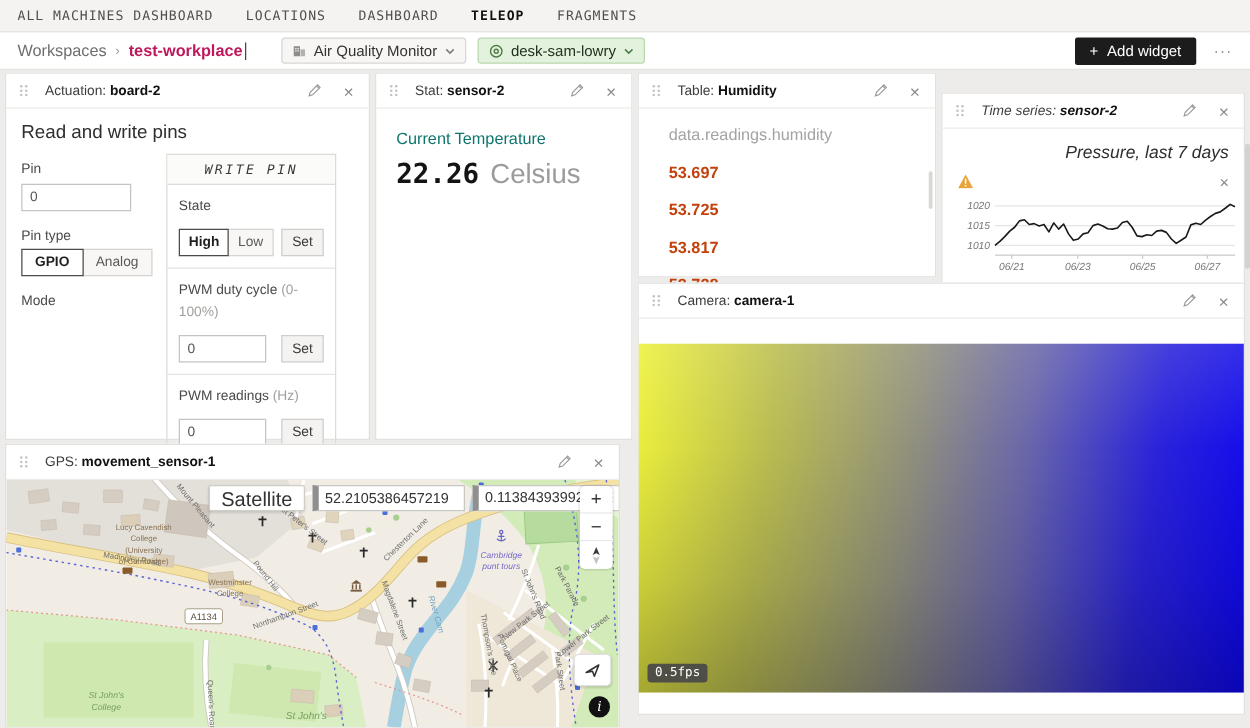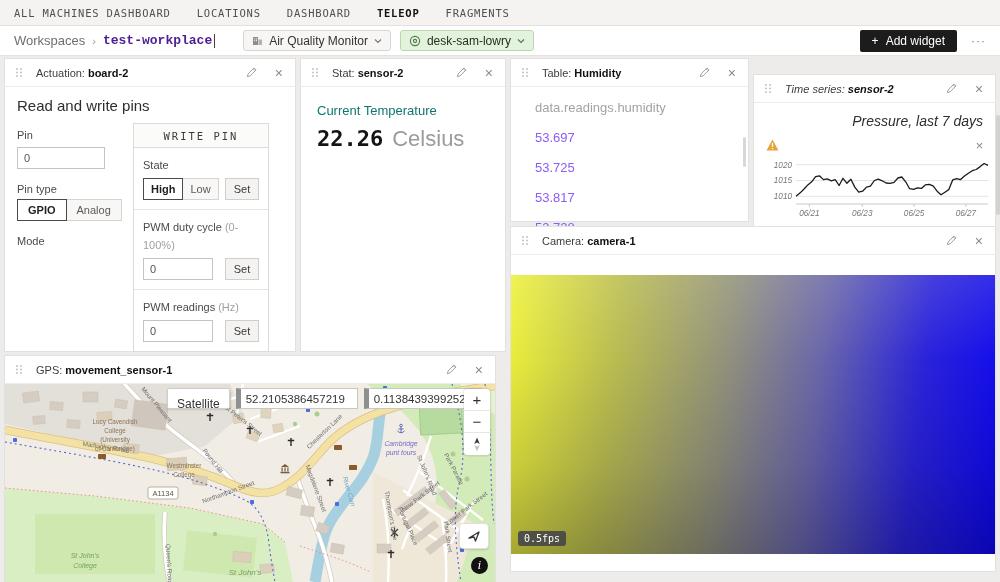--- a/index.html
+++ b/index.html
@@ -7,21 +7,21 @@
 
   
   .topnav { position:absolute; left:0; top:0; width:1000px; height:26px; background:#f4f3f1; border-bottom:1px solid #e2e1de; display:flex; align-items:center; padding-left:14px; gap:26px; }
   .topnav span { font-family:"DejaVu Sans Mono",monospace; font-size:10.5px; letter-spacing:0.8px; color:#4f4f4f; cursor:pointer; }
   .topnav span.active { color:#111; font-weight:700; }
 
   
   .toolbar { position:absolute; left:0; top:26px; width:1000px; height:30px; background:#fff; border-bottom:1px solid #e4e3e0; display:flex; align-items:center; padding:0 14px; font-size:13px; }
   .crumb-root { color:#6e6e6e; }
   .crumb-sep { color:#9a9a9a; margin:0 7px; font-size:11px; }
-  .crumb-cur { color:#4c1d95; font-weight:700;font-family:Liberation Mono, monospace; }
+  .crumb-cur { color:#be185d; font-weight:700; }
   .caret-bar { width:1px; height:14px; background:#444; margin-left:2px; }
   .pill { display:flex; align-items:center; gap:6px; height:21px; padding:0 8px; border-radius:3px; font-size:12px; color:#333; cursor:pointer; }
   .pill.loc { margin-left:28px; background:#f7f6f4; border:1px solid #d8d6d2; }
   .pill.machine { margin-left:9px; background:#e3f2dd; border:1px solid #b9d8ae; color:#23301f; }
   .spacer { flex:1; }
   .add-widget { display:flex; align-items:center; gap:7px; background:#1c1c1c; color:#fff; font-size:12px; height:22px; padding:0 12px; border:none; border-radius:2px; cursor:pointer; }
   .overflow-btn { color:#7a7a7a; font-size:12px; letter-spacing:1px; margin-left:14px; cursor:pointer; }
 
   
   .widget { position:absolute; background:#fff; border:1px solid #e2e1df; }
@@ -40,38 +40,38 @@
   .txt-in { border:1px solid #c6c4c0; background:#fff; color:#555; font-size:11px; height:22px; padding:0 6px; font-family:"Liberation Sans",sans-serif; }
   .col-left { position:absolute; left:12px; top:38px; width:112px; }
   .col-left .txt-in { width:88px; margin-top:4px; }
   .seg { display:flex; margin-top:4px; }
   .seg button { height:22px; font-size:11px; padding:0 10px; cursor:pointer; }
   .seg .off { background:#f8f7f5; border:1px solid #d6d4d0; color:#5a5a5a; }
   .seg .on { background:#fff; border:1px solid #4a4a4a; color:#1e1e1e; font-weight:700; position:relative; z-index:1; }
   .seg button + button { margin-left:-1px; }
   .mt14 { margin-top:14px; display:block; }
   .write-panel { position:absolute; left:128px; top:36px; width:136px; border:1px solid #dddbd7; }
-  .wp-head { height:24px; background:#fbfbfa; border-bottom:1px solid #dddbd7; display:flex; align-items:center; justify-content:center; font-family:"DejaVu Sans Mono",monospace; font-size:10.5px; letter-spacing:2px; color:#3a3a3a; }
+  .wp-head { height:24px; background:#fbfbfa; border-bottom:1px solid #dddbd7; display:flex; align-items:center; justify-content:center; font-family:"DejaVu Sans Mono",monospace; font-size:10.5px; letter-spacing:2px; color:#3a3a3a;font-style:italic; }
   .wp-sec { padding:7px 9px 9px; }
   .wp-sec + .wp-sec { border-top:1px solid #e6e4e0; }
-  .wp-row { display:flex; justify-content:space-between; align-items:center; margin-top:5px; }
+  .wp-row { display:flex; justify-content:space-between; align-items:center; margin-top:10px; }
   .set-btn { height:22px; width:34px; background:#f4f3f1; border:1px solid #d0cecb; color:#3a3a3a; font-size:11px; cursor:pointer; }
   .wp-sec .txt-in { width:70px; }
 
   
   .stat-body { padding:16px; }
   .stat-label { font-size:13px; color:#0f766e; }
   .stat-row { margin-top:8px; display:flex; align-items:baseline; gap:9px; }
   .stat-val { font-family:"DejaVu Sans Mono",monospace; font-weight:700; font-size:22px; color:#141414; }
   .stat-unit { font-size:22px; color:#9b9b9b; }
 
   
   .tbl-body { padding:13px 24px; }
   .tbl-col { font-size:13px; color:#a3a3a1; }
-  .tbl-row { font-size:13px; color:#8b5cf6; margin-top:15px; }
+  .tbl-row { font-size:13px; color:#c2410c; margin-top:15px;font-weight:bold; }
   .scroll-thumb { position:absolute; width:3px; background:#d8d8d6; border-radius:2px; }
 
   
   .ts-body { padding:10px 12px 0;text-align:right; }
   .ts-title { font-size:14px; color:#2e2e2e; font-weight:400; }
   .ts-warn { display:flex; margin-top:9px; gap:7px; }
   .ts-warn-text { font-size:10.5px; color:#4a4a4a; line-height:1.35; width:168px; }
   .ts-warn .x { color:#8a8a8a; font-size:13px; margin-left:auto; cursor:pointer; }
 
   
@@ -80,21 +80,21 @@
     background:
       linear-gradient(to bottom, rgba(255,255,255,0.12) 0%, rgba(255,255,255,0) 30%, rgba(0,0,0,0.10) 68%, rgba(0,0,0,0.25) 100%),
       linear-gradient(97deg, #eef13a 0%, #b9bc50 22%, #8f8e7f 45%, #6966aa 62%, #2a23da 82%, #0d07f0 100%);
     position:relative; }
   .fps-badge { position:absolute; left:7px; bottom:8px; background:rgba(72,72,72,0.92); color:#fff; font-family:"DejaVu Sans Mono",monospace; font-size:10px; padding:2px 6px; border-radius:3px; }
 
   
   .map-wrap { position:relative; height:198px; overflow:hidden; }
   .map-svg { display:block; }
   .map-ctl { position:absolute; top:4px; left:162px; display:flex; align-items:center; gap:6px; }
-  .sat-btn { height:21px; padding:8px 9px; background:#fff; border:1px solid #cfcdc9; border-radius:2px; font-size:12px; color:#333; box-shadow:0 1px 2px rgba(0,0,0,0.12); cursor:pointer; }
+  .sat-btn { height:21px; padding:3px 9px; background:#fff; border:1px solid #cfcdc9; border-radius:2px; font-size:16px; color:#333; box-shadow:0 1px 2px rgba(0,0,0,0.12); cursor:pointer; }
   .coord-in { height:21px; width:122px; background:#fff; border:1px solid #c9c7c3; border-left:5px solid #8f8f8f; font-size:11.5px; color:#333; padding:0 5px; font-family:"Liberation Sans",sans-serif; }
   .coord-in.lng { width:118px; }
   .zoom-ctl { position:absolute; top:5px; right:5px; width:26px; background:#fff; border-radius:4px; box-shadow:0 0 0 1.5px rgba(0,0,0,0.08); overflow:hidden; }
   .zoom-ctl button { display:block; width:100%; height:22px; background:#fff; border:none; border-bottom:1px solid #e6e6e6; font-size:15px; color:#333; cursor:pointer; line-height:1; }
   .zoom-ctl button:last-child { border-bottom:none; }
   .locate-btn { position:absolute; right:6px; bottom:33px; width:30px; height:26px; background:#fff; border:1px solid #e0e0e0; border-radius:4px; box-shadow:0 1px 2px rgba(0,0,0,0.15); display:flex; align-items:center; justify-content:center; cursor:pointer; }
   .info-btn { position:absolute; right:7px; bottom:8px; width:17px; height:17px; border-radius:50%; background:#111; color:#fff; font-family:"DejaVu Serif",serif; font-style:italic; font-size:11px; display:flex; align-items:center; justify-content:center; cursor:pointer; }
 
   svg text { font-family:"Liberation Sans",sans-serif; }
   .m-road { font-size:6.3px; fill:#6e6e6e; }

